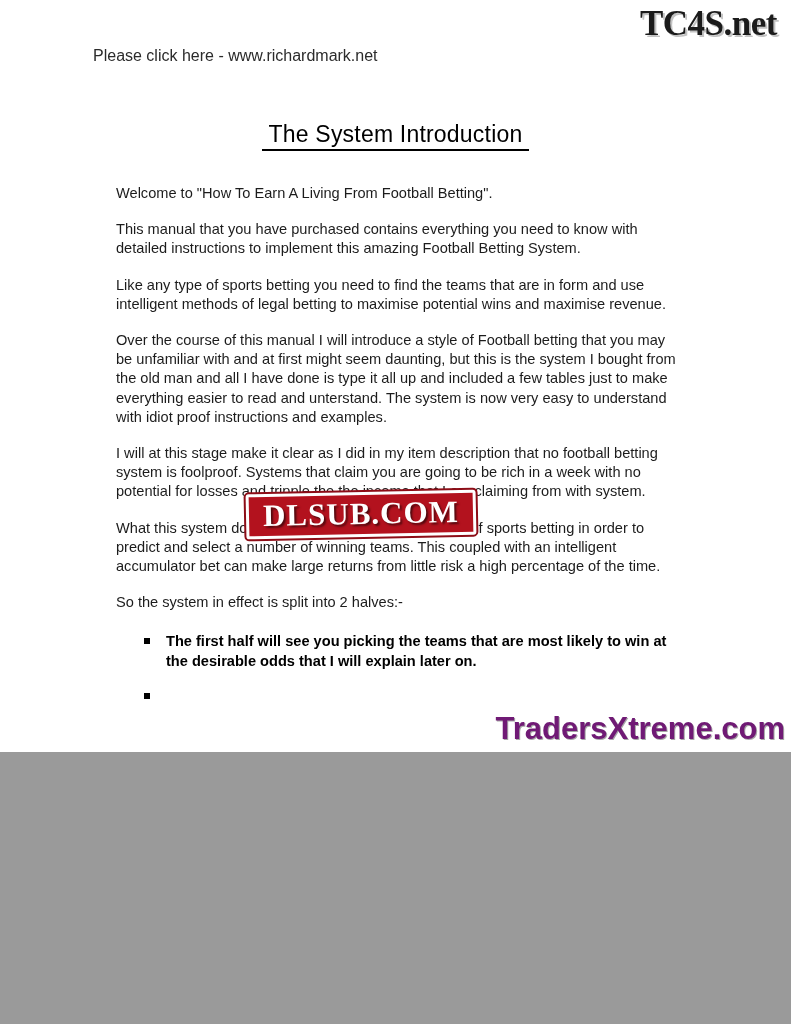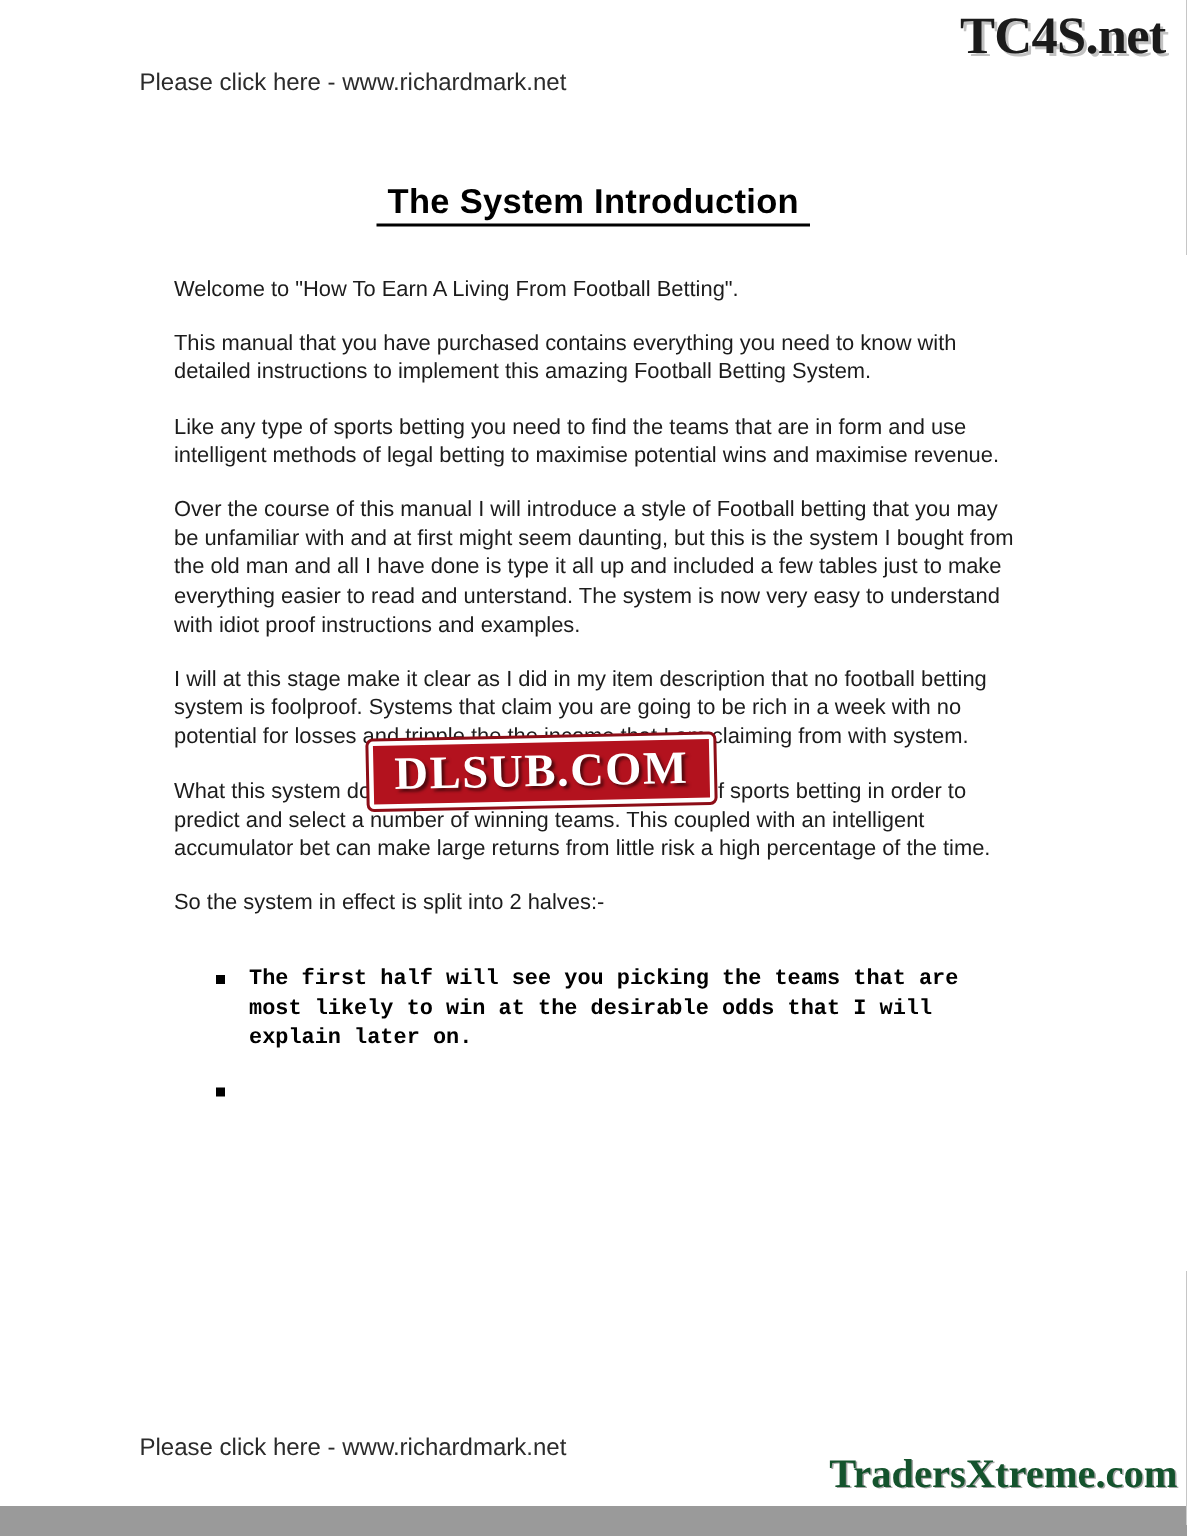--- a/index.html
+++ b/index.html
@@ -6,21 +6,21 @@
     margin: 0;
     padding: 0;
     background: #9a9a9a;
   }
   body {
     font-family: "Liberation Sans", sans-serif;
   }
   .page {
     position: relative;
     width: 791px;
-    height: 1004px;
+    height: 752px;
     background: #ffffff;
     overflow: hidden;
     margin: 0 auto;
   }
 
   
   .wm-top {
     position: absolute;
     top: 4px;
     right: 8px;
@@ -32,24 +32,24 @@
     text-shadow: 2px 2px 0 rgba(120,120,120,0.45);
     line-height: 1;
     padding: 2px 6px;
   }
 
   
   .wm-bottom {
     position: absolute;
     right: 6px;
     bottom: 8px;
-    font-family: Liberation Serif, serif;
-    font-size: 27px;
+    font-family: Liberation Sans, sans-serif;
+    font-size: 31px;
     font-weight: bold;
-    color: #14532d;
+    color: #701a75;
     letter-spacing: 0px;
     text-shadow: 1px 1px 0 rgba(80,80,80,0.5);
     line-height: 1;
   }
 
   
   .wm-center {
     position: absolute;
     left: 246px;
     top: 492px;
@@ -84,56 +84,55 @@
   
   .doc-title {
     position: absolute;
     left: 0;
     right: 0;
     top: 121px;
     text-align: center;
   }
   .doc-title span {
     font-size: 23px;
-    font-weight: bold;
+    font-weight: normal;
     color: #000;
     border-bottom: 2px solid #000;
     padding: 0 7px 2px 7px;
     letter-spacing: 0.2px;
   }
 
   
   .body-col {
     position: absolute;
     left: 116px;
     top: 184px;
     width: 560px;
   }
   .para {
     font-size: 14.6px;
     line-height: 19.2px;
     color: #1c1c1c;
     margin: 0 0 17px 0;
   }
-  .para.tight { margin-bottom: 32px; }
+  .para.tight { margin-bottom: 20px; }
 
   ul.bullets {
     list-style: none;
     margin: 4px 0 18px 0;
     padding: 0;
   }
   ul.bullets li {
     position: relative;
     padding-left: 50px;
     font-size: 14.6px;
     line-height: 19.5px;
     font-weight: bold;
     color: #000;
     margin-bottom: 16px;
-    font-family: Liberation Mono, monospace;
   }
   ul.bullets li .sq {
     position: absolute;
     left: 28px;
     top: 6px;
     width: 6px;
     height: 6px;
     background: #000;
     display: block;
   }

